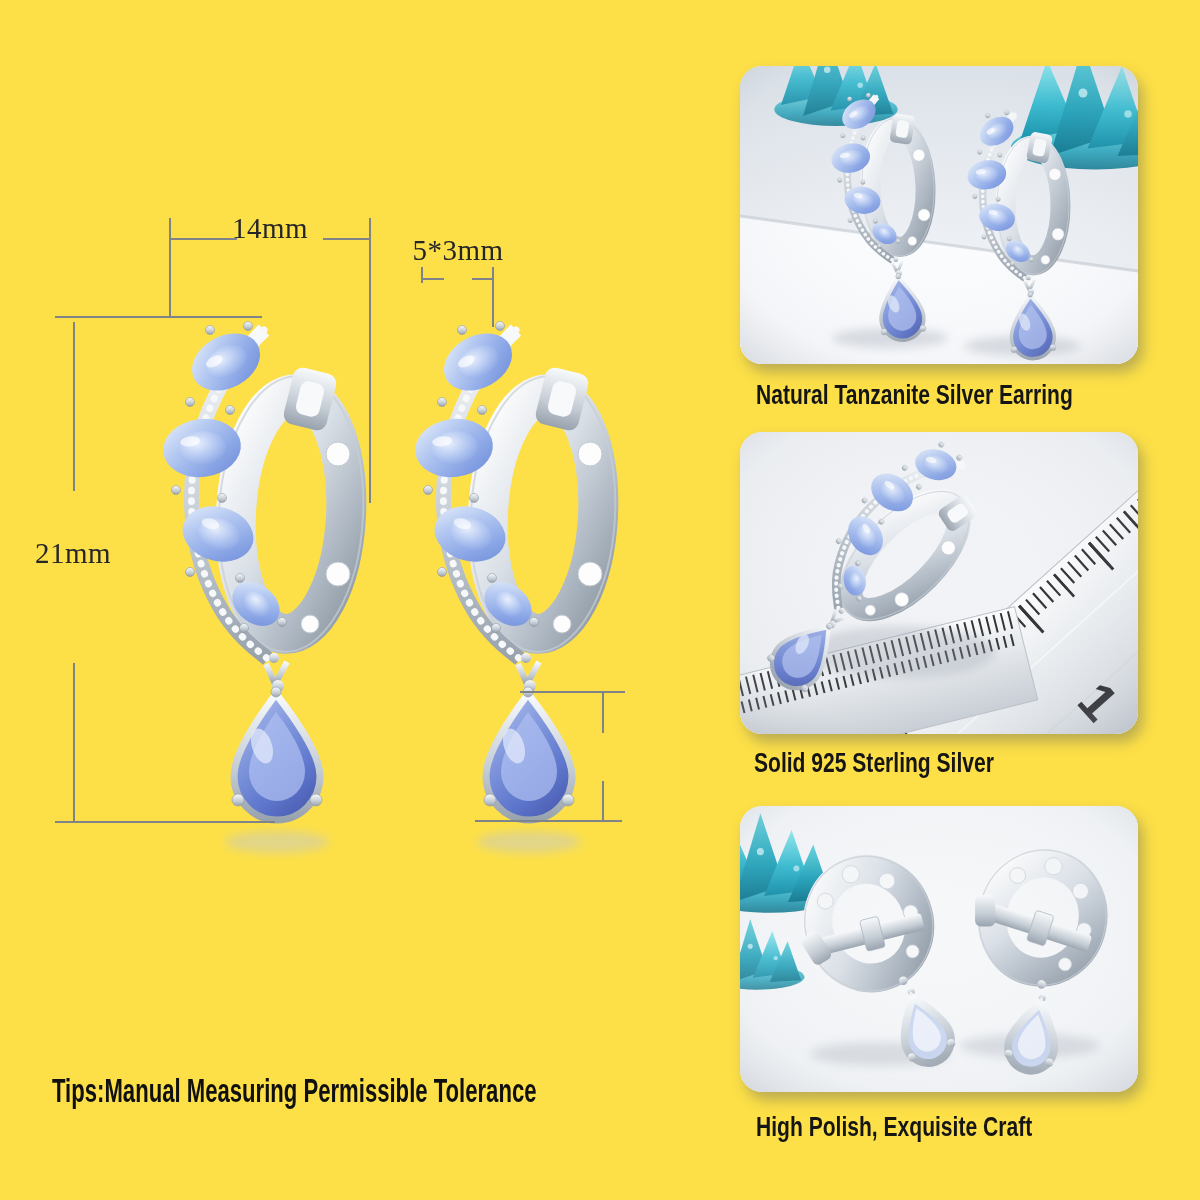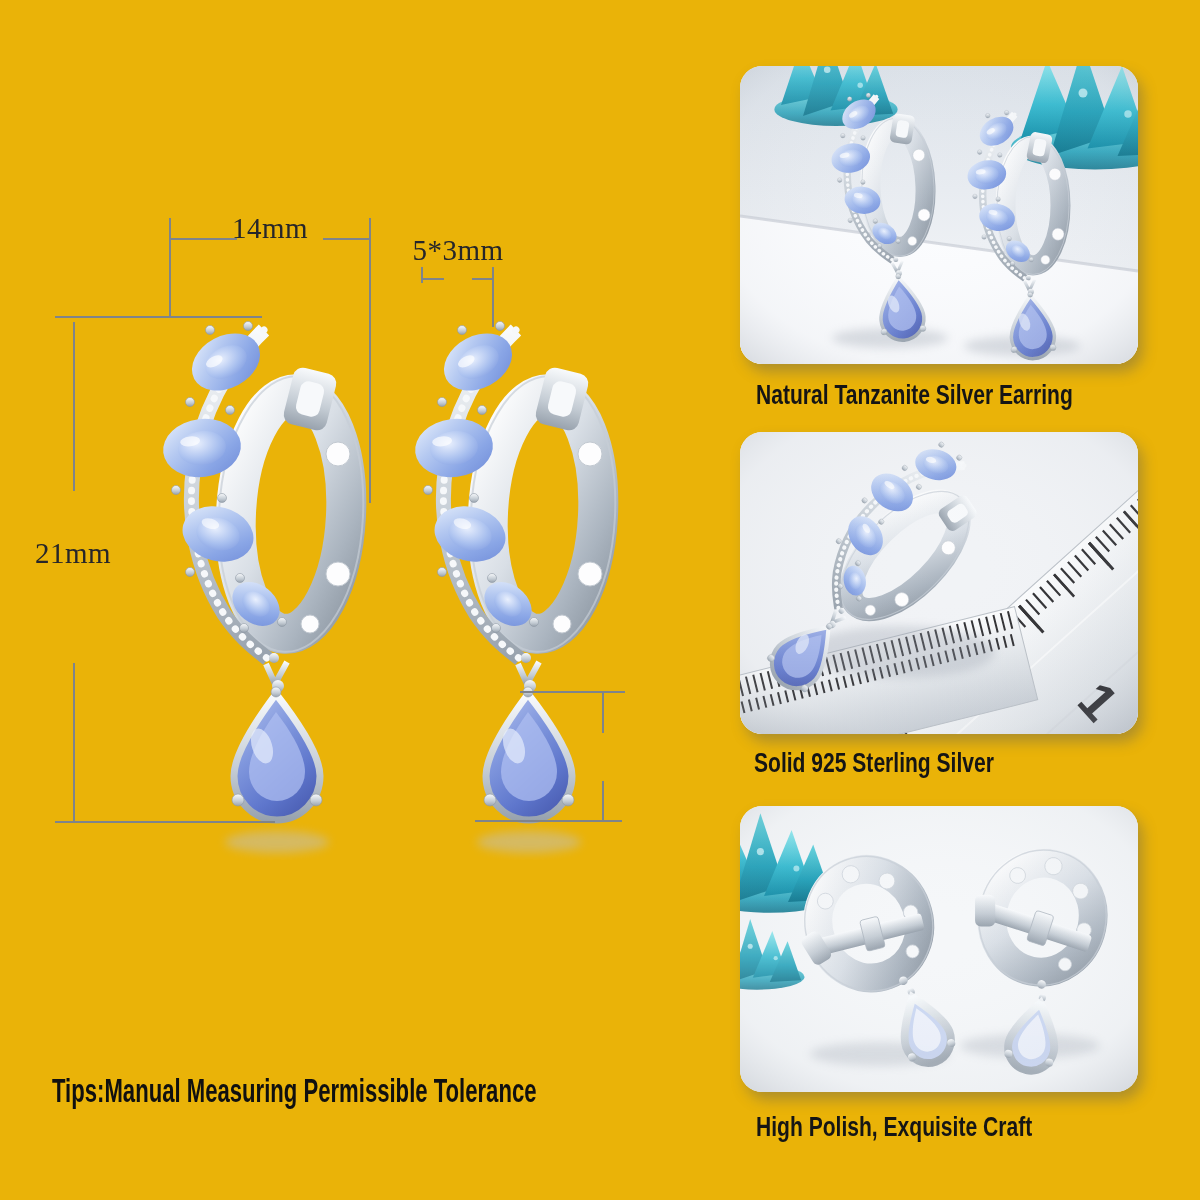--- a/index.html
+++ b/index.html
@@ -1,16 +1,16 @@
 <!DOCTYPE html>
 <html><head>
 <meta charset="utf-8">
 <style>
   html,body{margin:0;padding:0;background:#ffffff;}
-  #canvas{position:relative;width:1200px;height:1200px;background:#eab308;overflow:hidden;
+  #canvas{position:relative;width:1200px;height:1200px;background:#fde047;overflow:hidden;
           font-family:"Liberation Sans","DejaVu Sans",sans-serif;}
   .dim{position:absolute;background:#7f848b;}
   .dim-label{position:absolute;font-family:"Liberation Serif","DejaVu Serif",serif;
              font-size:29px;color:#26262a;text-align:center;width:150px;line-height:40px;
              letter-spacing:0.5px;}
   .caption{position:absolute;font-weight:700;font-size:27px;color:#151515;
            transform:scaleX(0.78);transform-origin:left center;white-space:nowrap;}
   .tips{position:absolute;left:52px;top:1072px;font-weight:700;font-size:33px;color:#101010;
         transform:scaleX(0.67);transform-origin:left center;white-space:nowrap;}
   .photo{position:absolute;left:740px;width:398px;border-radius:22px;overflow:hidden;

